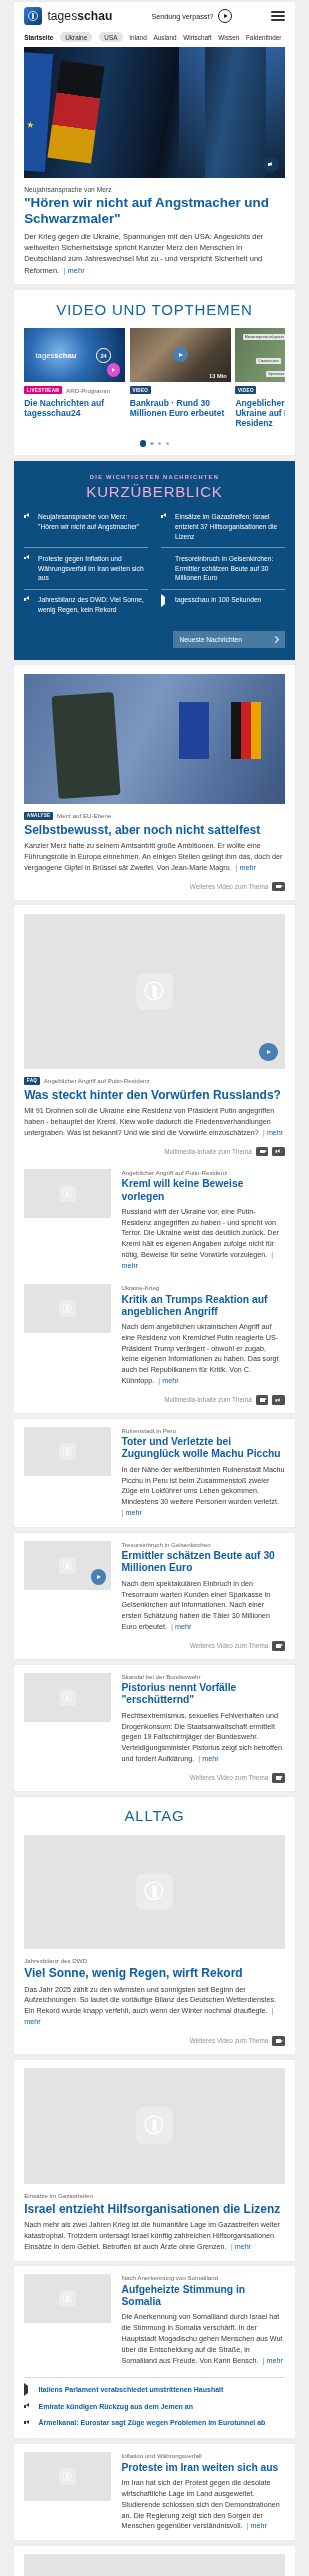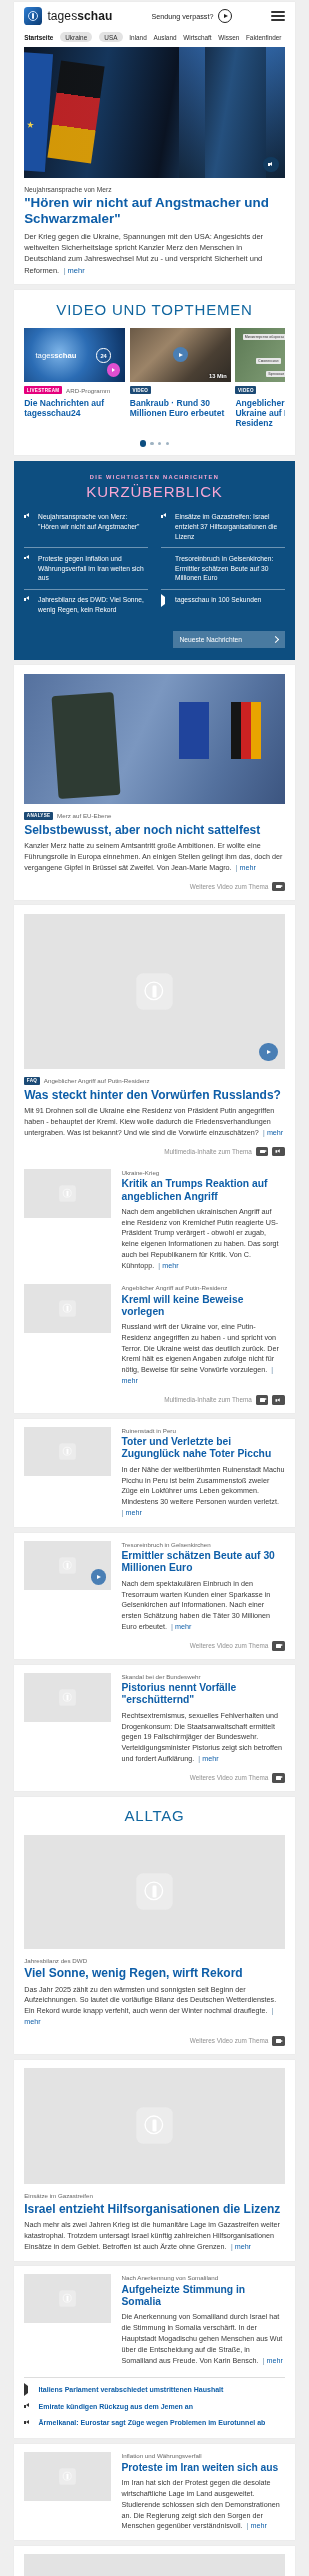--- a/index.html
+++ b/index.html
@@ -285,58 +285,58 @@
           <span class="spk spk-w"></span>
         </span>
     </div>
     <div class="row-story" style="margin-top:12.4px;">
       <div class="ph ph-row">
           <span class="globe sm">
             <i></i>
           </span>
         </div>
       <div class="row-text">
+        <div class="topline">Angeblicher Angriff auf Putin-Residenz</div>
+        <h3 class="hl hl-md">Kreml will keine Beweise vorlegen</h3>
+        <p class="teaser"><span>Russland wirft der Ukraine vor, eine Putin-Residenz angegriffen zu haben - und spricht von Terror. Die Ukraine weist das deutlich zurück. Der Kreml hält es eigenen Angaben zufolge nicht für nötig, Beweise für seine Vorwürfe vorzulegen.</span>&nbsp; <span class="pipe">|</span> <a class="more">mehr</a></p>
+      </div>
+    </div>
+    <div class="row-story" style="margin-top:12.4px;">
+      <div class="ph ph-row">
+          <span class="globe sm">
+            <i></i>
+          </span>
+        </div>
+      <div class="row-text">
         <div class="topline">Ukraine-Krieg</div>
         <h3 class="hl hl-md">Kritik an Trumps Reaktion auf angeblichen Angriff</h3>
         <p class="teaser"><span>Nach dem angeblichen ukrainischen Angriff auf eine Residenz von Kremlchef Putin reagierte US-Präsident Trump verärgert - obwohl er zugab, keine eigenen Informationen zu haben. Das sorgt auch bei Republikanern für Kritik. Von C. Kühntopp.</span>&nbsp; <span class="pipe">|</span> <a class="more">mehr</a></p>
       </div>
     </div>
-    <div class="row-story" style="margin-top:12.4px;">
-      <div class="ph ph-row">
-          <span class="globe sm">
-            <i></i>
-          </span>
-        </div>
-      <div class="row-text">
-        <div class="topline">Angeblicher Angriff auf Putin-Residenz</div>
-        <h3 class="hl hl-md">Kreml will keine Beweise vorlegen</h3>
-        <p class="teaser"><span>Russland wirft der Ukraine vor, eine Putin-Residenz angegriffen zu haben - und spricht von Terror. Die Ukraine weist das deutlich zurück. Der Kreml hält es eigenen Angaben zufolge nicht für nötig, Beweise für seine Vorwürfe vorzulegen.</span>&nbsp; <span class="pipe">|</span> <a class="more">mehr</a></p>
-      </div>
-    </div>
     <div class="media-footer">
       <span>Multimedia-Inhalte zum Thema</span>
       <span class="icon-sq">
           <span class="cam"></span>
         </span>
       <span class="icon-sq">
           <span class="spk spk-w"></span>
         </span>
     </div>
   </div>
 
   <div class="card">
     <div class="row-story">
       <div class="ph ph-row">
           <span class="globe sm">
             <i></i>
           </span>
         </div>
       <div class="row-text">
         <div class="topline">Ruinenstadt in Peru</div>
-        <h3 class="hl hl-md">Toter und Verletzte bei Zugunglück nahe Toter Picchu</h3>
+        <h3 class="hl hl-md">Toter und Verletzte bei Zugunglück wolle Machu Picchu</h3>
         <p class="teaser"><span>In der Nähe der weltberühmten Ruinenstadt Machu Picchu in Peru ist beim Zusammenstoß zweier Züge ein Lokführer ums Leben gekommen. Mindestens 30 weitere Personen wurden verletzt.</span>&nbsp; <span class="pipe">|</span> <a class="more">mehr</a></p>
       </div>
     </div>
   </div>
 
   <div class="card">
     <div class="row-story">
       <div class="ph ph-row">
         <span class="globe sm">
             <i></i>

